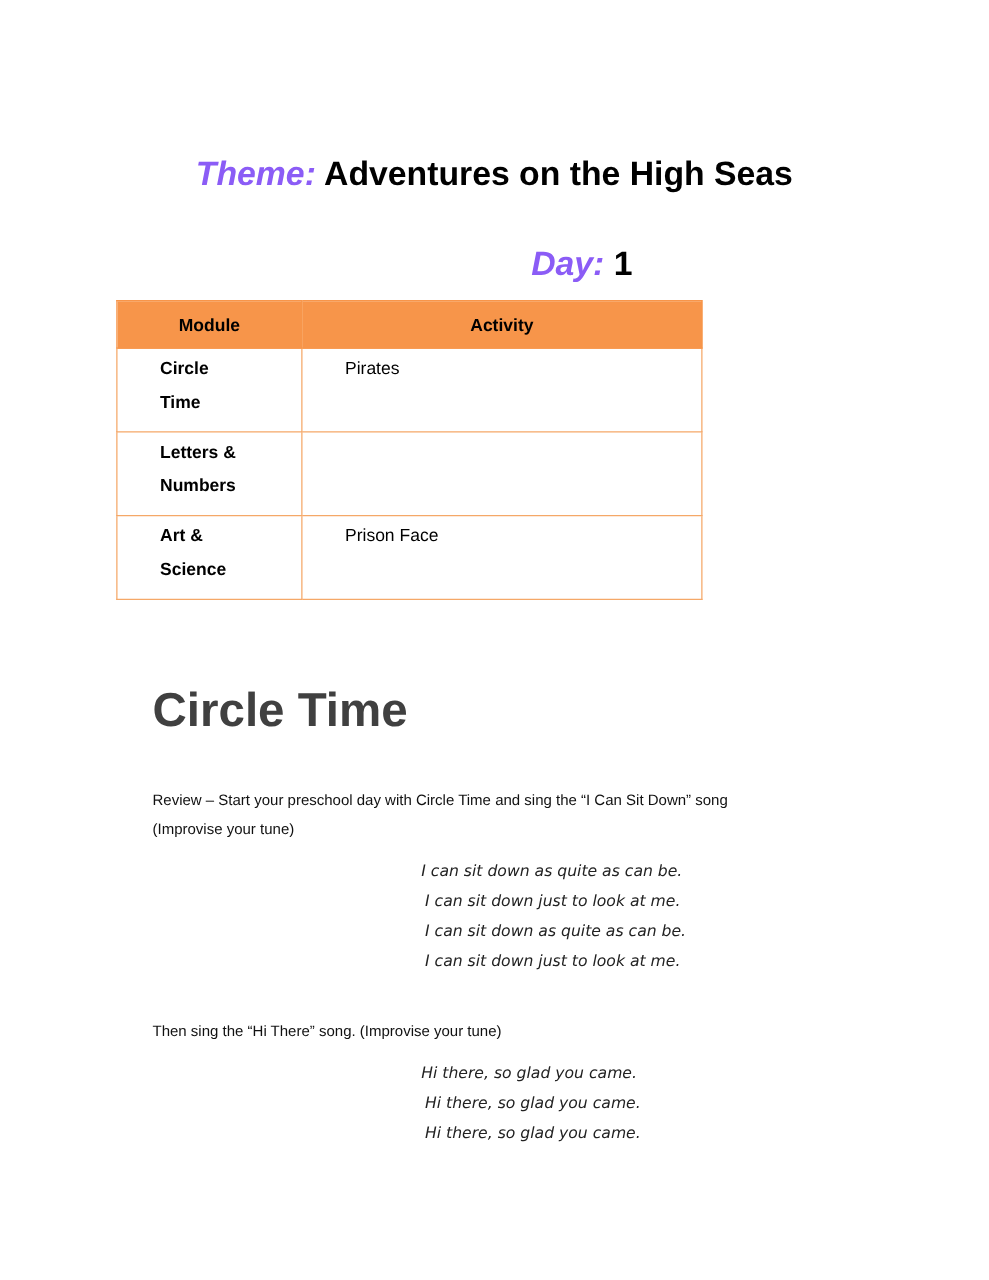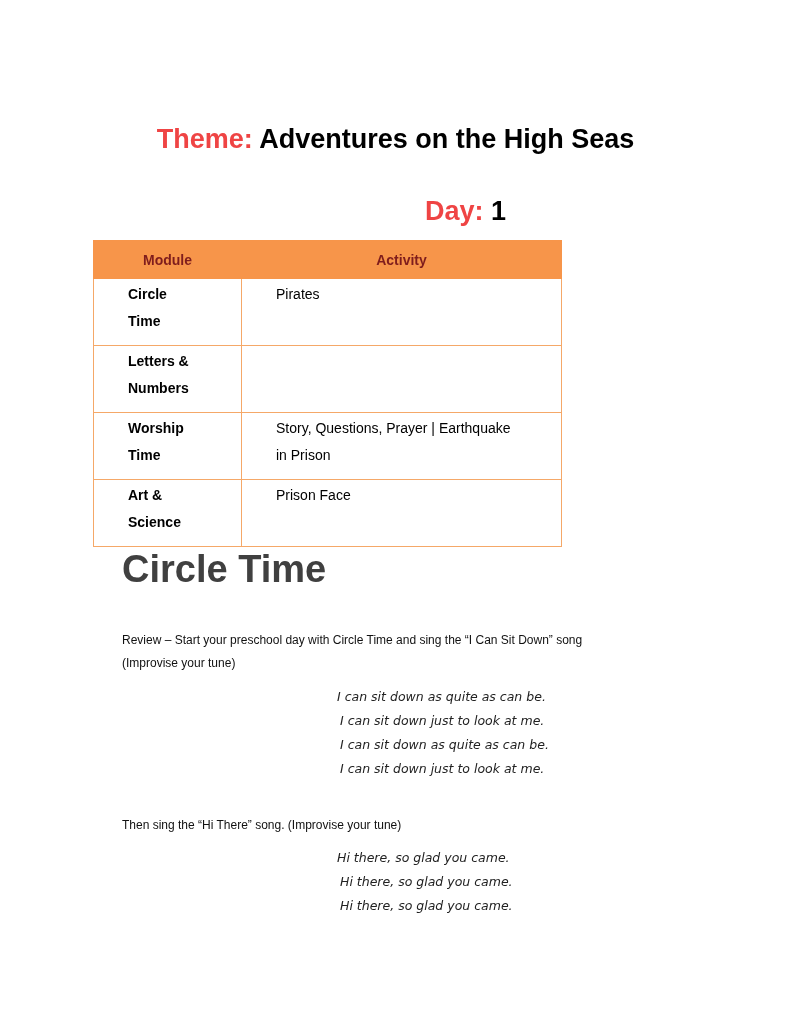--- a/index.html
+++ b/index.html
@@ -1,22 +1,22 @@
 <!DOCTYPE html>
 <html><head>
   <meta charset="utf-8">
   <style>
     html, body { margin: 0; padding: 0; background: #ffffff; }
     body { width: 791px; height: 1024px; position: relative; overflow: hidden; font-family: "Liberation Sans", sans-serif; color: #000; }
     .title-line { position: absolute; left: 0; width: 791px; text-align: center; font-weight: bold; font-size: 27px; }
     .theme { top: 124px; left: 0; width: 791px; }
     .day { top: 196px; left: 0; width: 791px; }
-    .accent { color: #ef4444; }
+    .accent { color: #8b5cf6; font-style: italic; }
     table.plan { position: absolute; left: 93px; top: 240px; width: 469px; border-collapse: collapse; font-size: 14px; }
-    table.plan th { background: #f7954a; color: #7f1d1d; font-weight: bold; font-size: 14px; height: 37px; border: 1.5px solid #f7954a; padding: 0; }
+    table.plan th { background: #f7954a; color: #000000; font-weight: bold; font-size: 14px; height: 37px; border: 1.5px solid #f7954a; padding: 0; }
     table.plan th.mod { width: 147px; }
     table.plan td { border: 1.5px solid #f5a868; vertical-align: top; height: 64px; padding: 0; line-height: 27px; }
     table.plan td.module { font-weight: bold; padding-left: 34px; padding-top: 2px; }
     table.plan td.activity { padding-left: 34px; padding-top: 2px; }
     .mod-line { display: block; }
     h1.section { position: absolute; left: 122px; top: 548px; margin: 0; font-size: 38px; font-weight: bold; color: #404040; }
     .para { position: absolute; left: 122px; font-size: 12px; line-height: 23px; color: #111; }
     .p1 { top: 629px; width: 560px; }
     .p2 { top: 814px; }
     .song { position: absolute; font-family: "DejaVu Sans", sans-serif; font-style: italic; font-size: 12.5px; color: #222; line-height: 24px; }
@@ -62,30 +62,20 @@
         <span class="mod-line">Letters &amp;</span>
         <span class="mod-line">Numbers</span>
       </td>
       <td class="activity">
         <span class="mod-line"></span>
         <span class="mod-line"></span>
       </td>
     </tr>
     <tr>
       <td class="module">
-        <span class="mod-line">Worship</span>
-        <span class="mod-line">Time</span>
-      </td>
-      <td class="activity">
-        <span class="mod-line">Story, Questions, Prayer | Earthquake</span>
-        <span class="mod-line">in Prison</span>
-      </td>
-    </tr>
-    <tr>
-      <td class="module">
         <span class="mod-line">Art &amp;</span>
         <span class="mod-line">Science</span>
       </td>
       <td class="activity">
         <span class="mod-line">Prison Face</span>
         <span class="mod-line"></span>
       </td>
     </tr>
   </tbody>
 </table>

